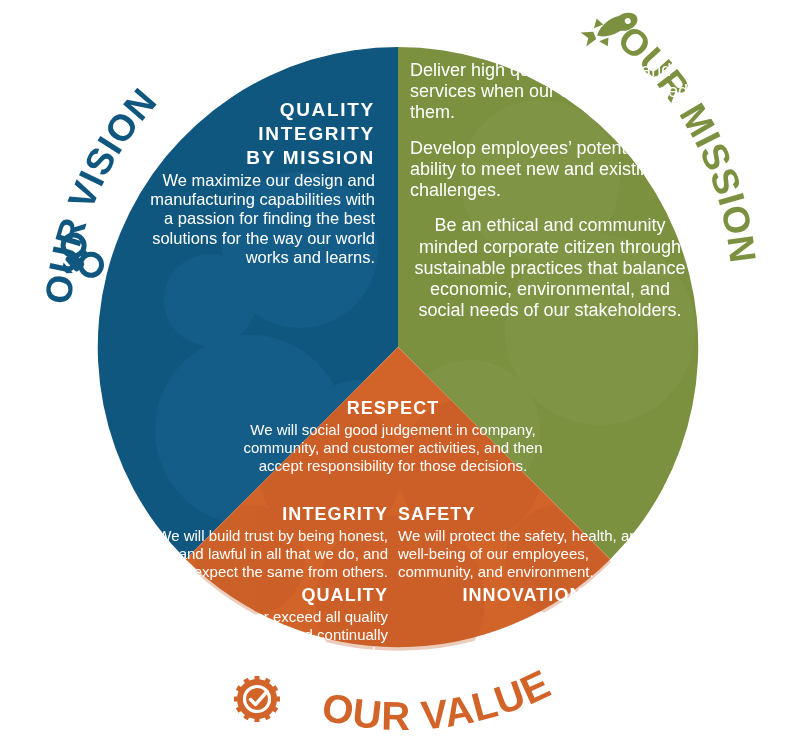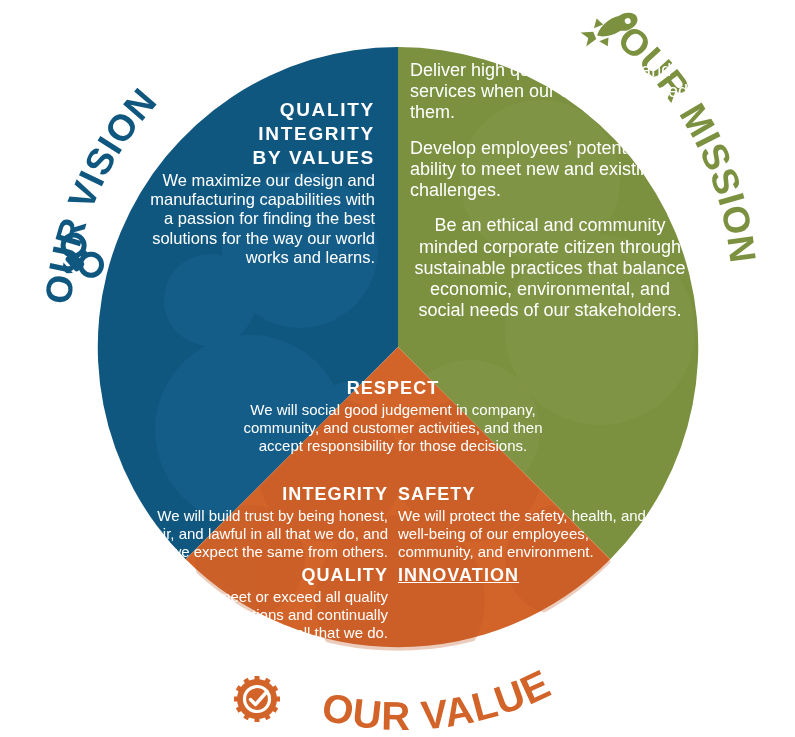--- a/index.html
+++ b/index.html
@@ -37,20 +37,21 @@
 
   .block {
     position: absolute;
     color: #ffffff;
     line-height: 1.18;
   }
   .hd {
     font-weight: bold;
     letter-spacing: 0.06em;
     display: block;
+    margin-top: 20px;
   }
   .hd-big {
     font-weight: bold;
     letter-spacing: 0.09em;
     font-size: 19px;
     display: block;
   }
   .bd { display: block; }
 
   
@@ -91,21 +92,21 @@
   #integrity-block {
     left: 143px; top: 484px; width: 245px; text-align: right;
   }
   #quality-block {
     left: 143px; top: 565px; width: 245px; text-align: right;
   }
   #safety-block {
     left: 398px; top: 484px; width: 250px; text-align: left;
   }
   #innovation-block {
-    left: 398px; top: 565px; width: 250px; text-align: left; text-decoration: underline;
+    left: 398px; top: 565px; width: 250px; text-align: center;
   }
   .val-col .hd { font-size: 18px; margin-bottom: 2px; }
 
   
   .curve-text { font-weight: bold; letter-spacing: 0.02em; }
 </style>
 </head>
 <body>
 
 <div id="stage">
@@ -205,21 +206,21 @@
       <circle cx="21" cy="21" r="12.5" fill="none" stroke="#ffffff" stroke-width="3.2"></circle>
       <path d="M14.5,21.5 L19.5,26.5 L31,13.5" fill="none" stroke="#ffffff" stroke-width="3.4" stroke-linecap="round" stroke-linejoin="round"></path>
     </g>
   </svg>
 
   <div class="txt-layer">
 
     <div class="block" id="vision-block">
       <span class="hd-big">QUALITY</span>
       <span class="hd-big">INTEGRITY</span>
-      <span class="hd-big">BY VALUES</span>
+      <span class="hd-big">BY MISSION</span>
       <span class="bd">We maximize our design and manufacturing capabilities with a passion for finding the best solutions for the way our world works and learns.</span>
     </div>
 
     <div class="block" id="mission-block">
       <span class="para">Deliver high quality products and services when our customers need them.</span>
       <span class="para">Develop employees’ potential and ability to meet new and existing challenges.</span>
       <span class="para">Be an ethical and community minded corporate citizen through sustainable practices that balance economic, environmental, and social needs of our stakeholders.</span>
     </div>
 
     <div class="block" id="respect-block">

